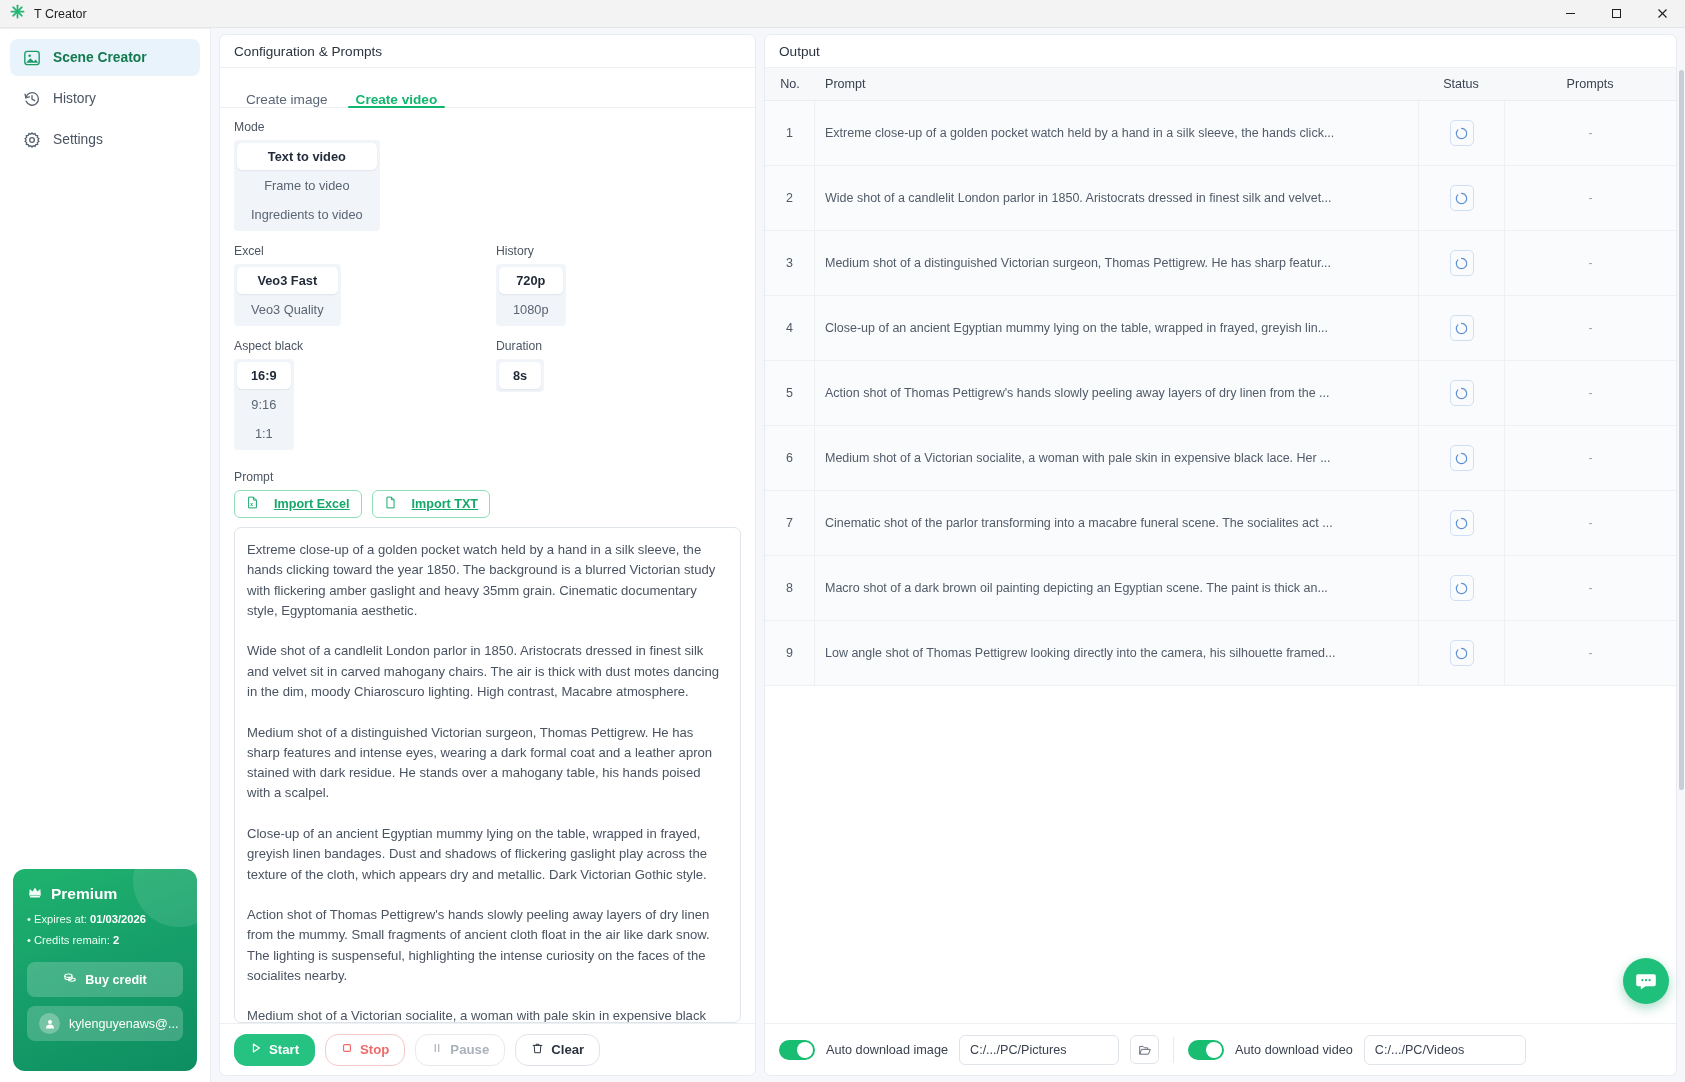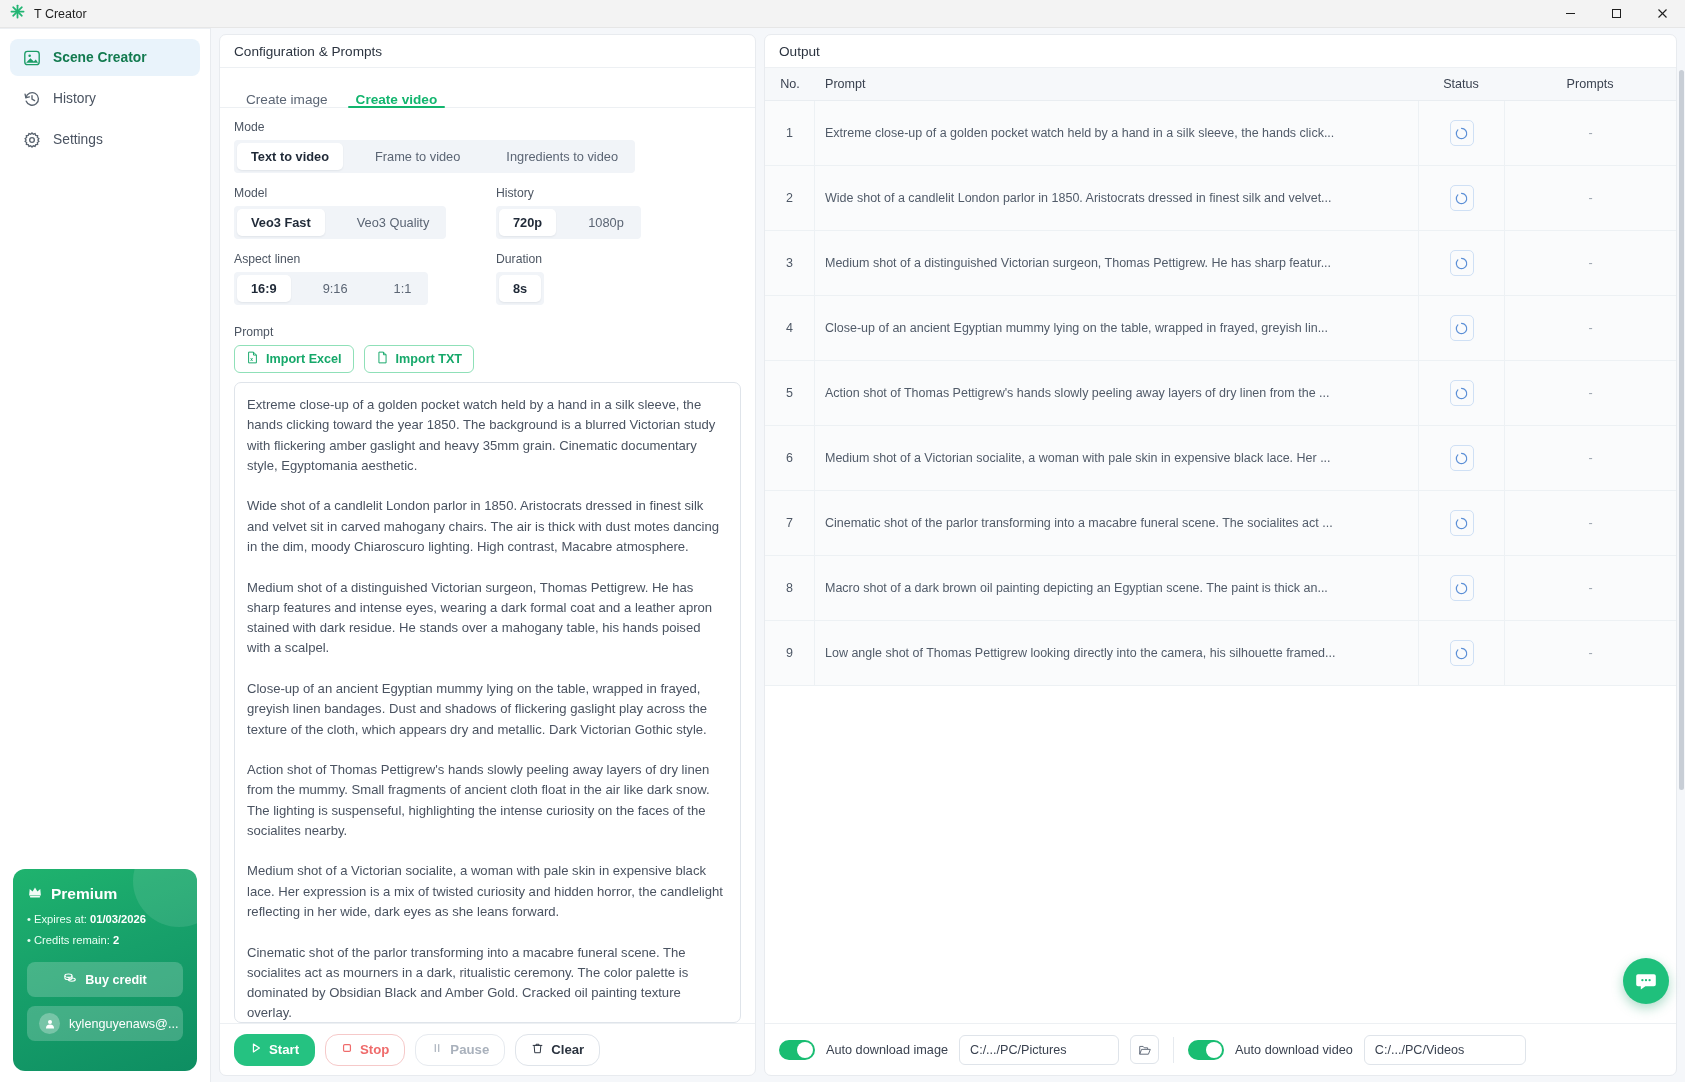--- a/index.html
+++ b/index.html
@@ -77,35 +77,35 @@
   .panel-head-title { font-size: 13.6px; color: #2c3440; }
 
   
   .tabs { display: flex; gap: 0; padding: 0 12px; border-bottom: 1px solid #edf0f3; flex: 0 0 40px; align-items: stretch; }
   .tab { display: flex; align-items: flex-end; padding: 0 14px; font-size: 13.6px; color: #5b6574; position: relative; }
   .tab.active { color: #12b56e; font-weight: 600; }
   .tab.active:after { content:""; position:absolute; left:6px; right:6px; bottom:-1px; height:2.4px; background:#12b56e; border-radius:2px; }
 
   .config { flex: 1; overflow: hidden; padding: 12px 14px 0 14px; display: flex; flex-direction: column; min-height: 0; }
   .field-label { font-size: 12.2px; color: #4d5663; margin-bottom: 6px; }
-  .seg { display: inline-flex; background: #f1f4f8; border-radius: 4px; padding: 3px; gap: 18px; }
+  .seg { display: inline-flex; background: #f1f4f8; border-radius: 4px; padding: 3px; gap: 2px; flex-direction: column; }
   .seg-opt {
     padding: 0 14px; height: 27px; display: flex; align-items: center; justify-content: center;
     font-size: 12.8px; color: #5b6574; border-radius: 5px; white-space: nowrap;
   }
   .seg-opt.active { background: #ffffff; color: #1f2937; font-weight: 600; box-shadow: 0 1px 2px rgba(16,24,40,.07); }
   .row2 { display: flex; gap: 0; }
   .col-a { width: 262px; flex: 0 0 262px; }
   .col-b { flex: 1; }
   .mb14 { margin-bottom: 13px; }
 
   .import-row { display: flex; gap: 10px; margin-bottom: 9px; }
   .import-btn {
-    display: flex; align-items: center; gap: 7px; height: 28px; padding: 0 11px;
-    border: 1px solid #8fe0b8; border-radius: 6px; color: #16a86a; font-size: 12.6px; font-weight: 600; background:#fff;
+    display: flex; align-items: center; gap: 15px; height: 28px; padding: 0 11px;
+    border: 1px solid #8fe0b8; border-radius: 6px; color: #16a86a; font-size: 12.6px; font-weight: 600; background:#fff;text-decoration:underline;
   }
 
   .prompt-box {
     flex: 1; min-height: 0; border: 1px solid #dfe4ea; border-radius: 7px;
     padding: 12px 14px 10px 12px; overflow: hidden; position: relative;
   }
   .prompt-text { font-size: 13.1px; line-height: 1.55; color: #4a5361; white-space: pre-wrap; }
 
   
   .left-scroll { position: absolute; top: 70px; bottom: 56px; right: 1px; width: 5px; }
@@ -315,21 +315,21 @@
                   <span>Frame to video</span>
                 </div>
               <div class="seg-opt">
                   <span>Ingredients to video</span>
                 </div>
             </div>
           </div>
 
           <div class="row2 mb14">
             <div class="col-a">
-              <div class="field-label">Model</div>
+              <div class="field-label">Excel</div>
               <div class="seg">
                 <div class="seg-opt active">
                     <span>Veo3 Fast</span>
                   </div>
                 <div class="seg-opt">
                     <span>Veo3 Quality</span>
                   </div>
               </div>
             </div>
             <div class="col-b">
@@ -340,21 +340,21 @@
                   </div>
                 <div class="seg-opt">
                     <span>1080p</span>
                   </div>
               </div>
             </div>
           </div>
 
           <div class="row2" style="margin-bottom:20px">
             <div class="col-a">
-              <div class="field-label">Aspect linen</div>
+              <div class="field-label">Aspect black</div>
               <div class="seg">
                 <div class="seg-opt active">
                     <span>16:9</span>
                   </div>
                 <div class="seg-opt">
                     <span>9:16</span>
                   </div>
                 <div class="seg-opt">
                     <span>1:1</span>
                   </div>

